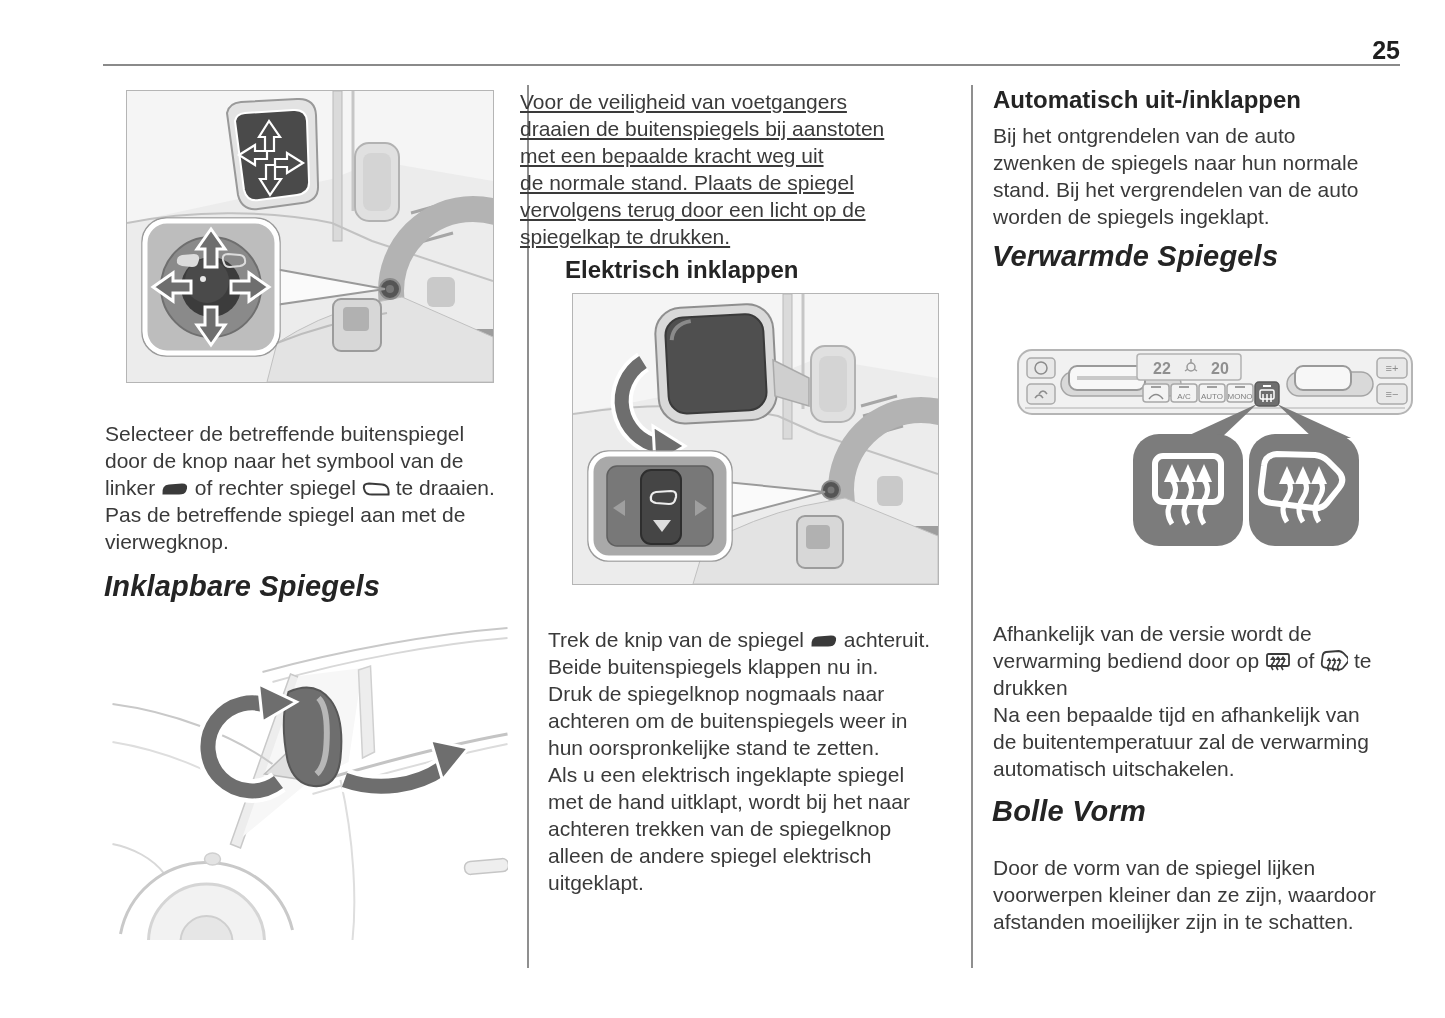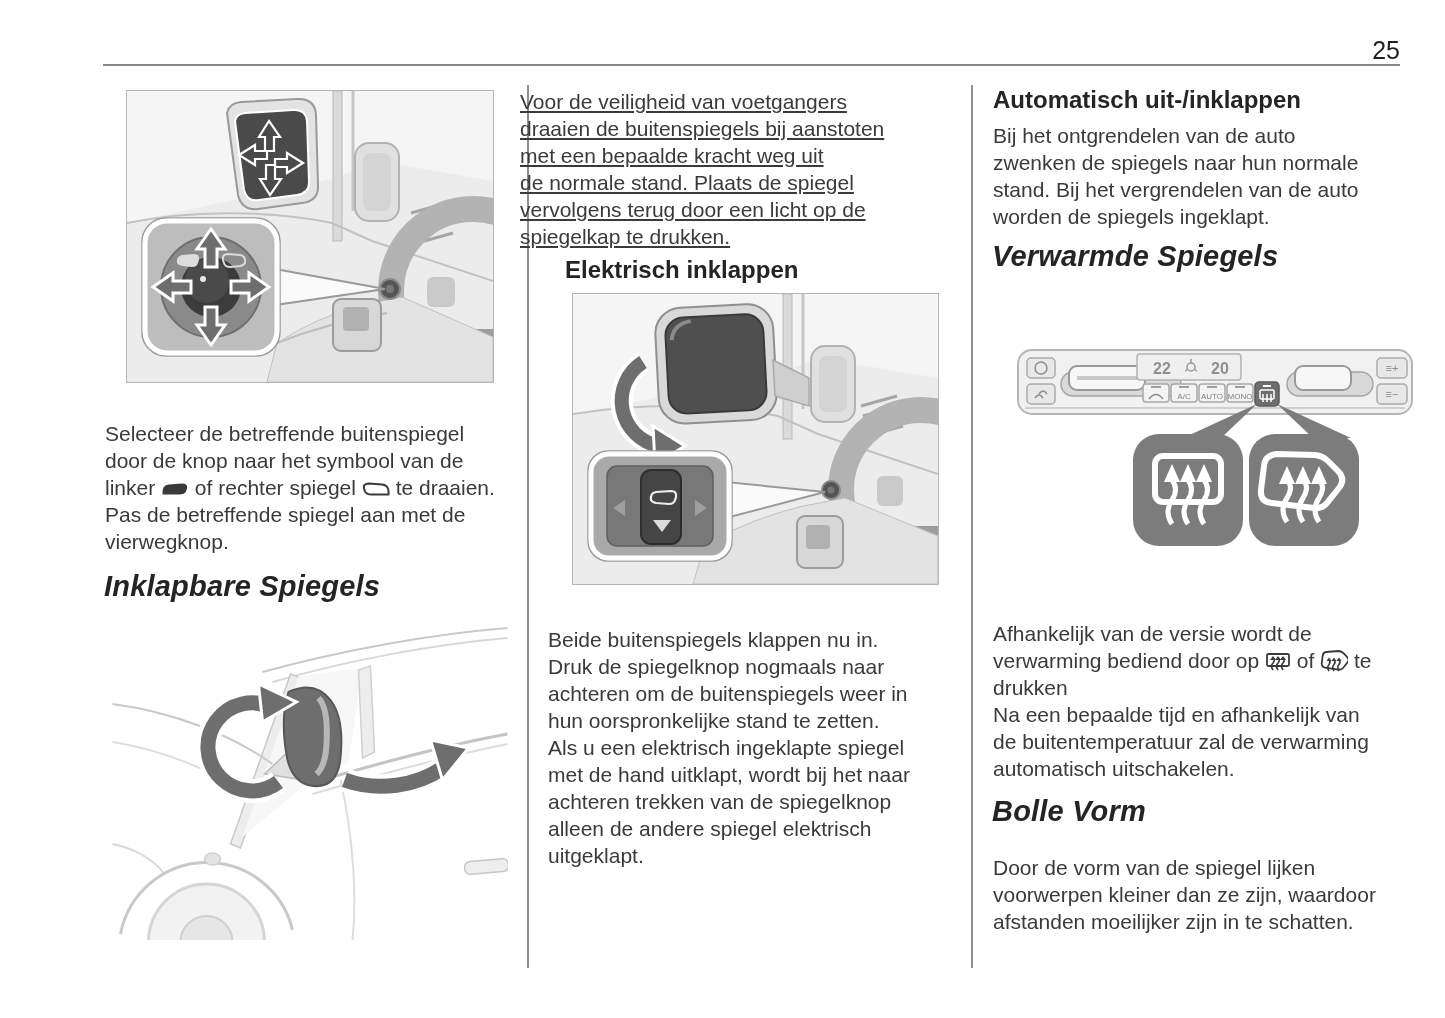--- a/index.html
+++ b/index.html
@@ -1,19 +1,19 @@
 <!DOCTYPE html>
 <html><head>
 <meta charset="utf-8">
 <style>
   html,body{margin:0;padding:0;background:#fff;}
   .page{position:relative;width:1445px;height:1018px;background:#ffffff;
         font-family:"Liberation Sans",sans-serif;color:#3a3a3a;overflow:hidden;}
   .hdr-title{position:absolute;top:36px;right:171px;font-size:25px;font-weight:bold;color:#1f1f1f;}
-  .hdr-page{position:absolute;top:36px;right:45px;font-size:25px;font-weight:normal;color:#1f1f1f;}
+  .hdr-page{position:absolute;top:36px;right:45px;font-size:25px;font-weight:bold;color:#1f1f1f;}
   .hdr-rule{position:absolute;left:103px;top:64px;width:1297px;height:2px;background:#8a8a8a;}
   .vdiv{position:absolute;top:85px;width:2px;height:883px;background:#8f8f8f;}
   .vdiv.d1{left:527px;} .vdiv.d2{left:971px;}
   .para{position:absolute;font-size:21px;line-height:27px;margin:0;}
   .plines{display:block;white-space:pre-line;}
   .pline{display:block;}
   .h-big{position:absolute;font-size:29px;font-weight:bold;color:#242424;margin:0;letter-spacing:.2px;font-style:italic;}
   .h-med{position:absolute;font-size:24px;font-weight:bold;color:#242424;margin:0;}
   figure{position:absolute;margin:0;padding:0;}
   .framed{border:1px solid #b5b5b5;}
@@ -214,20 +214,25 @@
       <rect x="34" y="172" width="106" height="80" rx="10" fill="#787878" stroke="#5f5f5f" stroke-width="1.5"></rect>
       <polygon points="52,206 52,222 40,214" fill="#9f9f9f"></polygon>
       <polygon points="122,206 122,222 134,214" fill="#9f9f9f"></polygon>
       <rect x="68" y="176" width="40" height="74" rx="10" fill="#454545" stroke="#2e2e2e" stroke-width="2"></rect>
       <path d="M78,206 q-1,-7 5,-8 l15,-1 q6,0 5,6 l-1,3 q-1,4 -6,4 l-13,-1 q-4,-1 -5,-3 z" stroke="#eeeeee" stroke-width="2.2" fill="none"></path>
       <polygon points="80,226 98,226 89,238" fill="#dddddd"></polygon>
     </svg>
   </figure>
 
   <p class="para" style="left:548px;top:626px;width:402px;">
+    <span class="pline">
+      <span>Trek de knip van de spiegel </span><svg class="ic" width="28" height="16" viewBox="0 0 28 16">
+          <path d="M1.5,13.5 Q0.5,4 8,3.5 L21,2.5 Q27,2.5 26,7.5 L25.2,10 Q24,13.5 18,13.5 Z" fill="#3a3a3a"></path>
+        </svg><span> achteruit.</span>
+    </span>
     <span class="plines">Beide buitenspiegels klappen nu in.
 Druk de spiegelknop nogmaals naar
 achteren om de buitenspiegels weer in
 hun oorspronkelijke stand te zetten.
 Als u een elektrisch ingeklapte spiegel
 met de hand uitklapt, wordt bij het naar
 achteren trekken van de spiegelknop
 alleen de andere spiegel elektrisch
 uitgeklapt.</span>
   </p>

